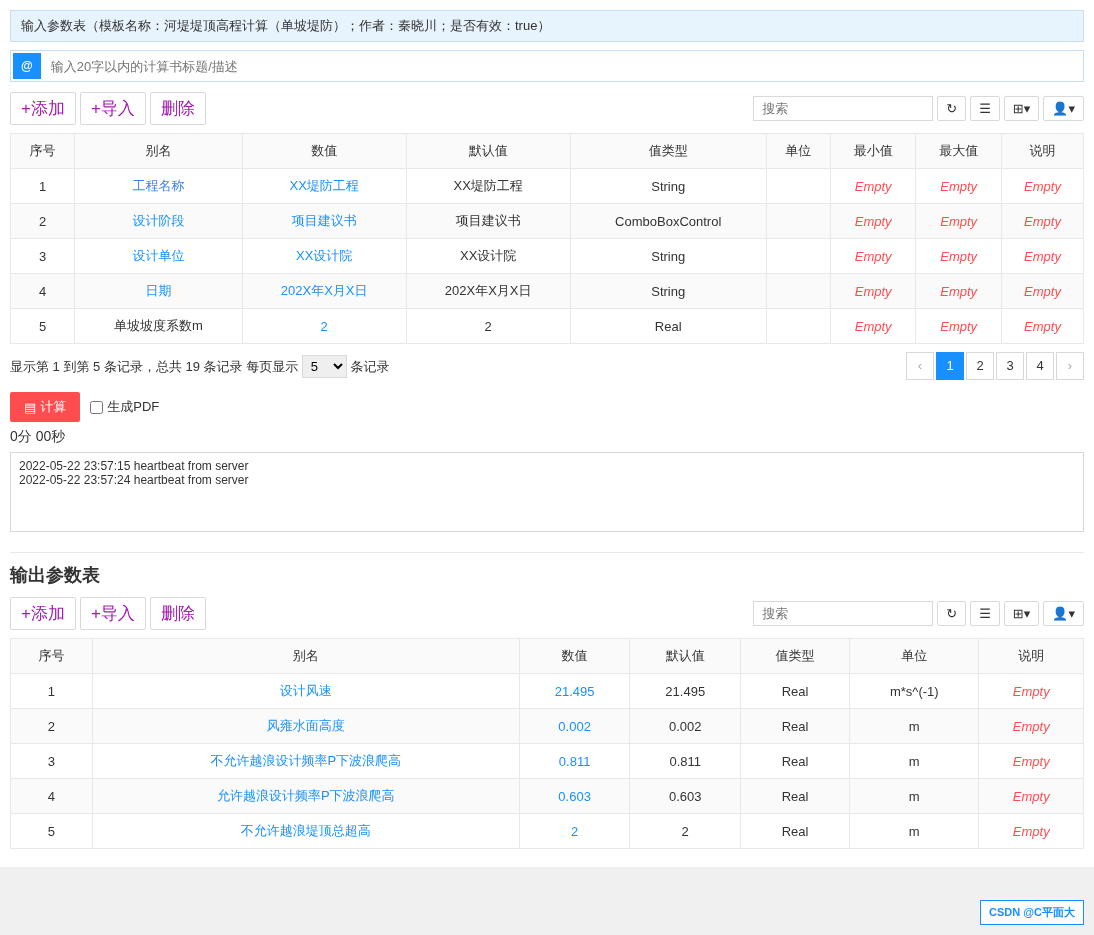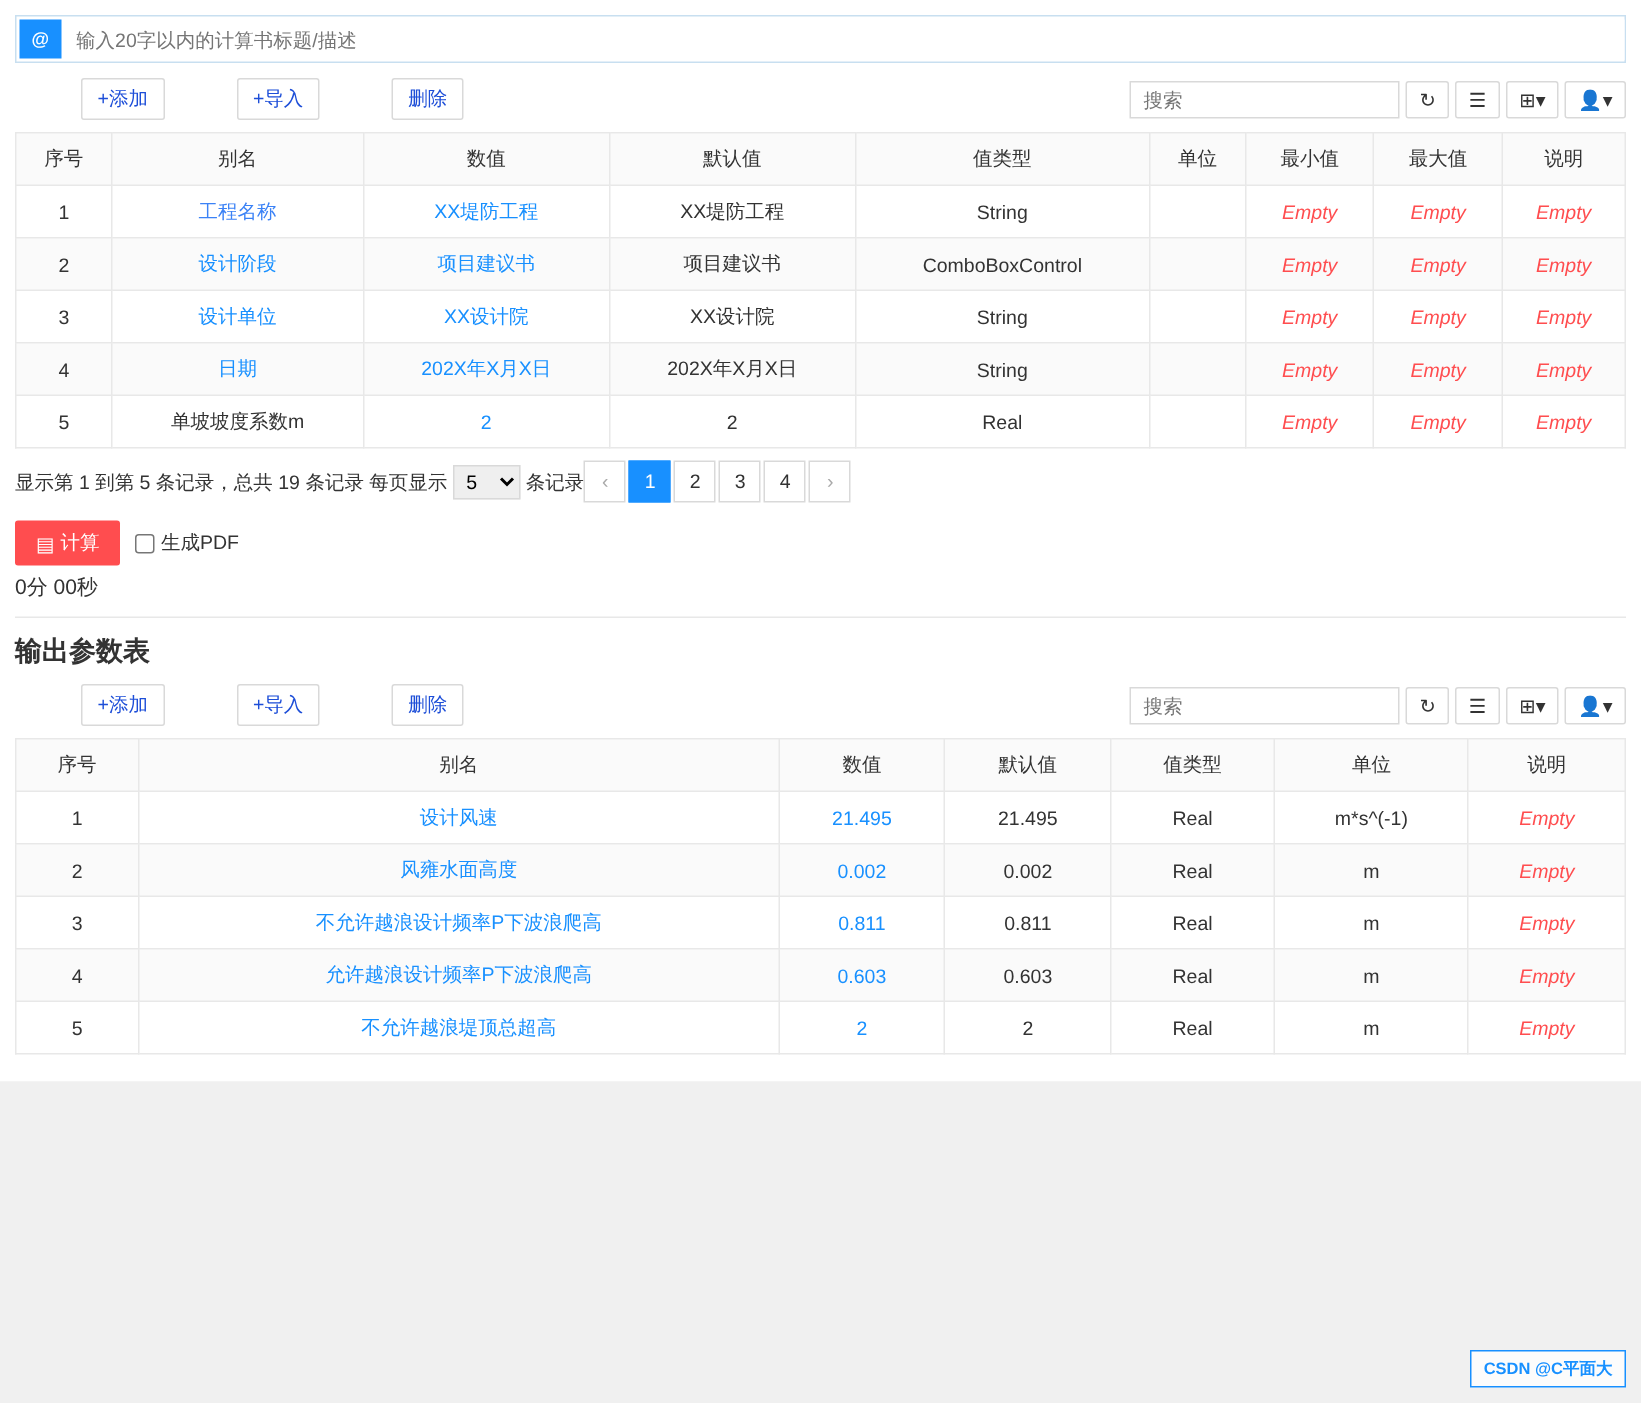--- a/index.html
+++ b/index.html
@@ -11,33 +11,33 @@
     
     
     .input-row { display: flex; align-items: center; border: 1px solid #c8dff0; margin-bottom: 10px; background: #fff; }
     .at-badge { background: #1890ff; color: #fff; font-size: 12px; padding: 6px 8px; font-weight: bold; margin: 2px; }
     .title-input { flex: 1; border: none; outline: none; padding: 6px 8px; color: #aaa; font-size: 13px; }
     
     
     .toolbar { display: flex; align-items: center; margin-bottom: 8px; gap: 4px; }
     .toolbar-left { display: flex; gap: 4px; }
     .toolbar-right { margin-left: auto; display: flex; align-items: center; gap: 4px; }
-    .btn { border: 1px solid #d9d9d9; background: #fff; padding: 4px 10px; cursor: pointer; font-size: 13px; border-radius: 2px; color: #1d4ed8; margin-left: 44px; }
+    .btn { border: 1px solid #d9d9d9; background: #fff; padding: 4px 10px; cursor: pointer; font-size: 17px; border-radius: 2px; color: #a21caf; }
     .btn-icon { border: 1px solid #d9d9d9; background: #fff; padding: 4px 8px; cursor: pointer; font-size: 13px; border-radius: 2px; color: #333; }
     .search-input { border: 1px solid #d9d9d9; padding: 4px 8px; font-size: 13px; width: 180px; outline: none; }
     
     
     table { width: 100%; border-collapse: collapse; margin-bottom: 8px; }
     th { background: #fafafa; border: 1px solid #e8e8e8; padding: 8px 6px; text-align: center; font-weight: normal; color: #333; font-size: 13px; }
     td { border: 1px solid #e8e8e8; padding: 8px 6px; text-align: center; font-size: 13px; color: #333; }
     td.link { color: #1890ff; cursor: pointer; }
     tr:nth-child(even) { background: #fafafa; }
     
     
-    .pagination-row { display: flex; align-items: center; margin-bottom: 12px; font-size: 13px; }
+    .pagination-row { display: flex; align-items: center; justify-content: space-between; margin-bottom: 12px; font-size: 13px; }
     .page-size-select { border: 1px solid #d9d9d9; padding: 2px 4px; font-size: 13px; }
     .pagination-btns { display: flex; gap: 2px; align-items: center; }
     .page-btn { border: 1px solid #d9d9d9; background: #fff; width: 28px; height: 28px; cursor: pointer; font-size: 13px; text-align: center; line-height: 26px; color: #333; }
     .page-btn.active { background: #1890ff; color: #fff; border-color: #1890ff; }
     .page-btn.arrow { color: #aaa; }
     
     
     .calc-row { display: flex; align-items: center; gap: 10px; margin-bottom: 6px; }
     .btn-calc { background: #ff4d4f; color: #fff; border: none; padding: 6px 14px; cursor: pointer; font-size: 13px; border-radius: 2px; display: flex; align-items: center; gap: 4px; }
     .checkbox-label { display: flex; align-items: center; gap: 4px; font-size: 13px; cursor: pointer; }
@@ -54,20 +54,21 @@
     
     .watermark { position: fixed; bottom: 10px; right: 10px; background: rgba(255,255,255,0.8); border: 1px solid #1890ff; padding: 4px 8px; font-size: 11px; color: #1890ff; font-weight: bold; }
     
     .divider { border: none; border-top: 1px solid #e8e8e8; margin: 10px 0; }
   </style>
 </head>
 <body>
 
 <div class="page">
 
+  <div class="header-bar">输入参数表（模板名称：河堤堤顶高程计算（单坡堤防）；作者：秦晓川；是否有效：true）</div>
 
   <div class="input-row">
     <span class="at-badge">@</span>
     <input class="title-input" type="text" placeholder="输入20字以内的计算书标题/描述" style="">
   </div>
 
   <div class="toolbar">
     <div class="toolbar-left">
       <button class="btn">+添加</button>
       <button class="btn">+导入</button>
@@ -181,20 +182,24 @@
       <span>计算</span>
     </button>
     <label class="checkbox-label">
       <input type="checkbox" style="">
       <span>生成PDF</span>
     </label>
   </div>
 
   <div class="timer">0分 00秒</div>
 
+  <div class="log-area" id="log-area">
+      <div>2022-05-22 23:57:15 heartbeat from server</div>
+      <div>2022-05-22 23:57:24 heartbeat from server</div>
+    </div>
 
   <hr class="divider">
 
   <div class="section-title">输出参数表</div>
 
   <div class="toolbar">
     <div class="toolbar-left">
       <button class="btn">+添加</button>
       <button class="btn">+导入</button>
       <button class="btn">删除</button>

